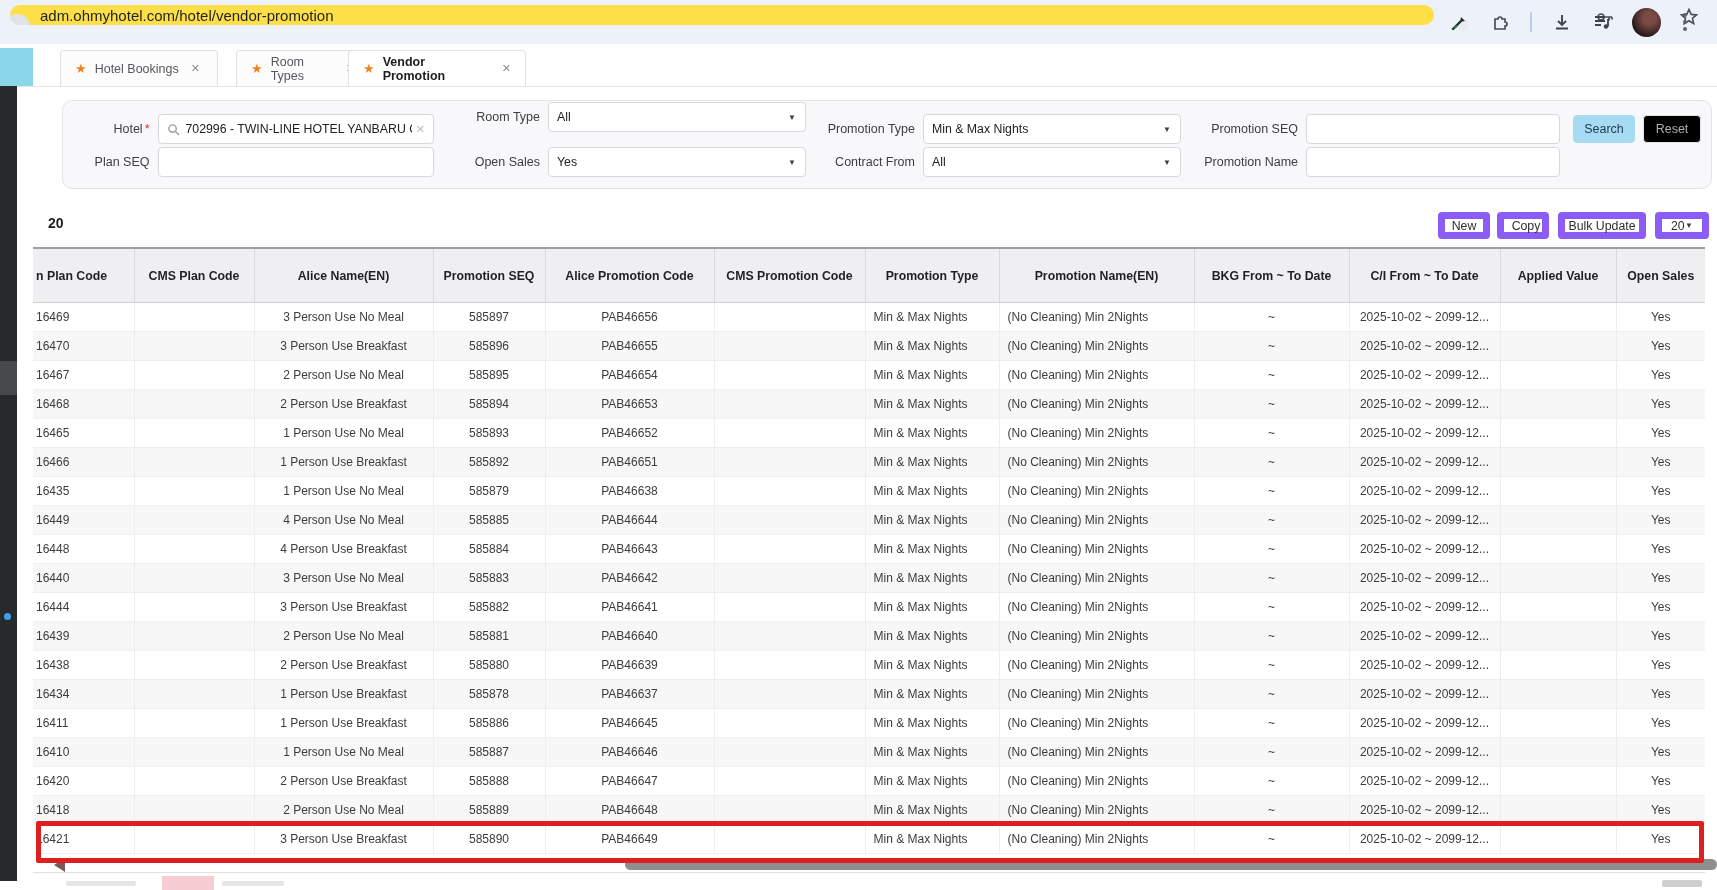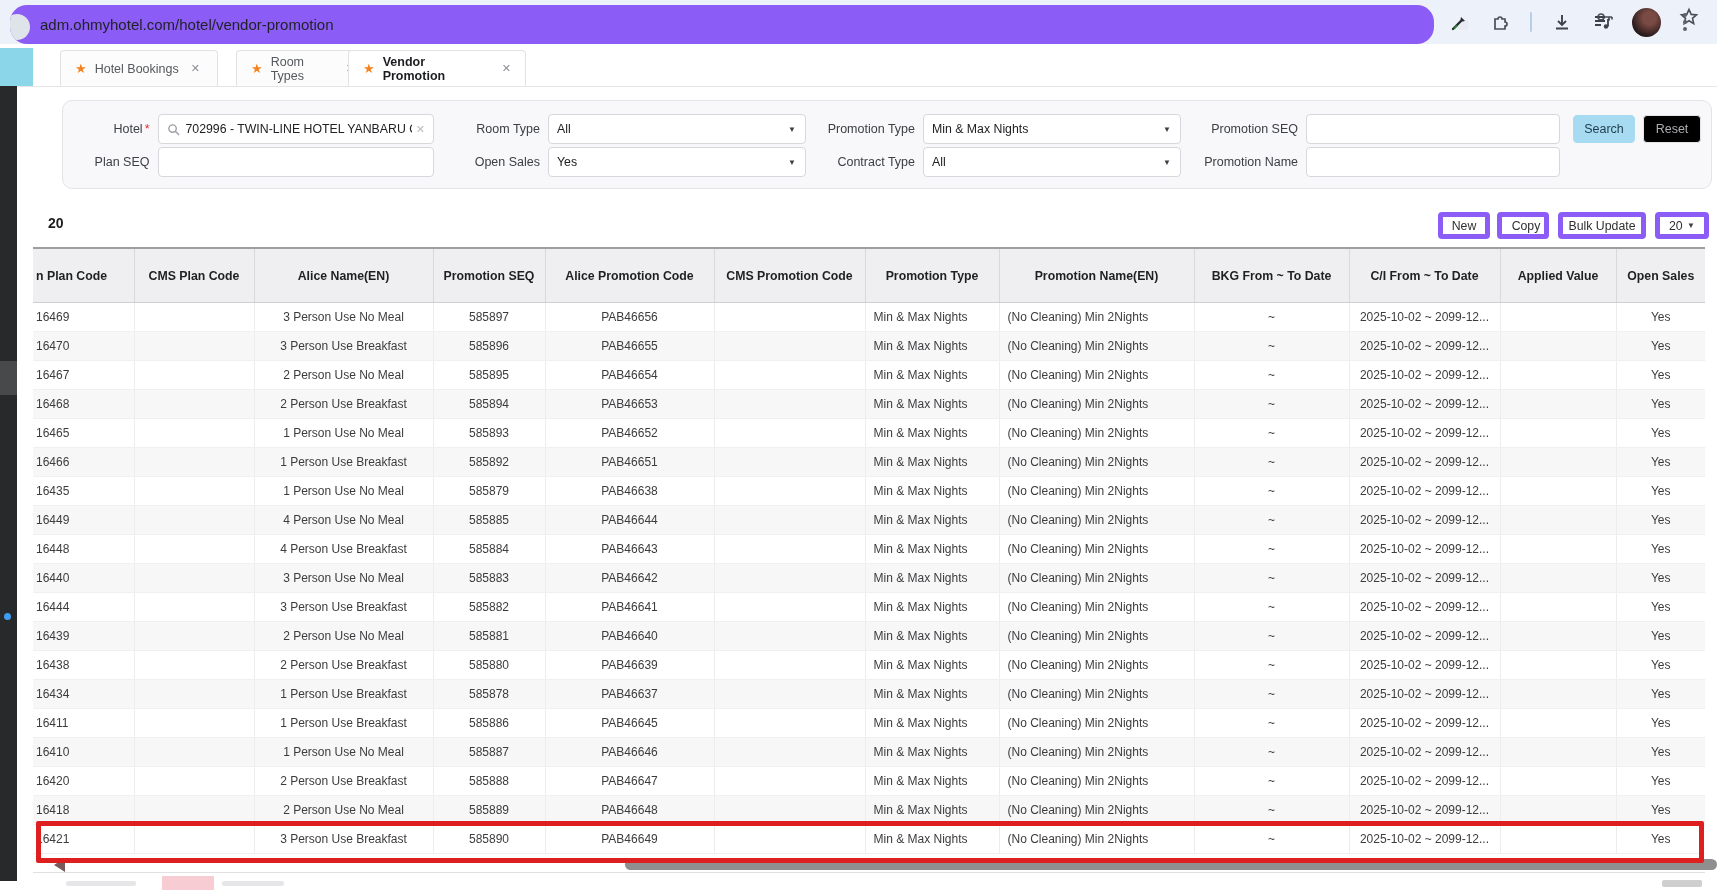--- a/index.html
+++ b/index.html
@@ -1,20 +1,20 @@
 <!DOCTYPE html>
 <html><head>
 <meta charset="utf-8">
 <style>
   html,body{margin:0;padding:0;}
   body{width:1717px;height:890px;position:relative;overflow:hidden;background:#fff;
        font-family:"Liberation Sans","DejaVu Sans",sans-serif;color:#333;}
   
   .chrome{position:absolute;left:0;top:0;width:1717px;height:44px;background:#edf1f9;overflow:hidden;}
-  .urlpill{position:absolute;left:10px;top:5px;width:1424px;height:39px;background:#8b5cf6;border-radius:17px;
+  .urlpill{position:absolute;left:10px;top:5px;width:1424px;height:20px;background:#fde047;border-radius:17px;
            display:flex;align-items:center;overflow:hidden;}
   .favcircle{position:absolute;left:-6px;top:9px;width:26px;height:26px;border-radius:50%;background:#dfe3ea;}
   .urltext{margin-left:30px;font-size:15px;color:#1f2125;white-space:nowrap;}
   .pillicons{position:absolute;right:18px;top:7px;display:flex;gap:22px;align-items:center;}
   .cicon{width:20px;height:20px;display:inline-block;}
   .outicons{position:absolute;left:1450px;top:7px;display:flex;gap:20px;align-items:center;height:30px;}
   .vsep{width:2px;height:20px;background:#b9cdea;border-radius:1px;}
   .avatar{width:29px;height:29px;border-radius:50%;
           background:radial-gradient(circle at 60% 35%,#7a4a44 0 25%,#2a1b1c 70%,#100c0d 100%);}
   .dots{display:flex;flex-direction:column;gap:3px;margin-left:2px;}
@@ -42,21 +42,21 @@
         display:flex;align-items:center;font-size:12.3px;color:#202124;padding:0 8px;position:relative;
         white-space:nowrap;overflow:hidden;}
   .ctrl .caret{position:absolute;right:9px;font-size:8px;color:#3c4043;}
   .clearx{margin-left:4px;color:#b9bcc2;font-size:11px;}
   .btn{box-sizing:border-box;height:28px;border-radius:4px;display:flex;align-items:center;justify-content:center;
        font-size:12.5px;cursor:pointer;}
   .btn-search{background:#a6dbf1;color:#1f3b4d;border:1px solid #a6dbf1;}
   .btn-reset{background:#000000;color:#adadb2;border:1px solid #e4e4e7;}
   
   .count{position:absolute;left:48px;top:215px;font-size:14px;font-weight:bold;color:#1c1d1f;}
-  .wbtn{position:absolute;top:212px;height:27px;box-sizing:border-box;background:#fff;border:5px solid #8b5cf6;
+  .wbtn{position:absolute;top:212px;height:27px;box-sizing:border-box;background:#fff;border:7px solid #8b5cf6;
         border-radius:4px;display:flex;align-items:center;justify-content:center;font-size:12.3px;color:#2e2f31;cursor:pointer;}
   
   .tablewrap{position:absolute;left:33px;top:247px;width:1672px;}
   table{border-collapse:collapse;table-layout:fixed;width:1672px;}
   thead th{background:#efeff1;border-top:2px solid #9e9e9e;border-bottom:1px solid #cfcfcf;border-right:1px solid #d9d9db;
            height:27px;font-size:12.3px;font-weight:bold;color:#1f2022;padding:13px 4px;overflow:hidden;white-space:nowrap;}
   thead th:last-child{border-right:none;}
   tbody td{height:28px;border-bottom:1px solid #f0f0f1;border-right:1px solid #ededee;font-size:12px;color:#3c3c3e;
            padding:0 4px;text-align:center;overflow:hidden;white-space:nowrap;}
   tbody td:last-child{border-right:none;}
@@ -168,21 +168,21 @@
     <span class="clearx">✕</span>
   </div>
 </div>
 <div class="fld" style="left:62px;top:147px;width:372px;">
   <span class="flabel" style="width:88px;">Plan SEQ</span>
   <div class="ctrl" style="margin-left:8px;width:278px;">
     <span></span>
     </div>
 </div>
 
-<div class="fld" style="left:470px;top:114px;width:340px;">
+<div class="fld" style="left:470px;top:102px;width:340px;">
   <span class="flabel" style="width:70px;">Room Type</span>
   <div class="ctrl" style="margin-left:8px;width:258px;">
     <span>All</span>
     <span class="caret">▼</span>
     </div>
 </div>
 <div class="fld" style="left:470px;top:147px;width:340px;">
   <span class="flabel" style="width:70px;">Open Sales</span>
   <div class="ctrl" style="margin-left:8px;width:258px;">
     <span>Yes</span>
@@ -191,21 +191,21 @@
 </div>
 
 <div class="fld" style="left:820px;top:114px;width:364px;">
   <span class="flabel" style="width:95px;">Promotion Type</span>
   <div class="ctrl" style="margin-left:8px;width:258px;">
     <span>Min &amp; Max Nights</span>
     <span class="caret">▼</span>
     </div>
 </div>
 <div class="fld" style="left:820px;top:147px;width:364px;">
-  <span class="flabel" style="width:95px;">Contract Type</span>
+  <span class="flabel" style="width:95px;">Contract From</span>
   <div class="ctrl" style="margin-left:8px;width:258px;">
     <span>All</span>
     <span class="caret">▼</span>
     </div>
 </div>
 
 <div class="fld" style="left:1195px;top:114px;width:368px;">
   <span class="flabel" style="width:103px;">Promotion SEQ</span>
   <div class="ctrl" style="margin-left:8px;width:254px;">
     <span></span>

